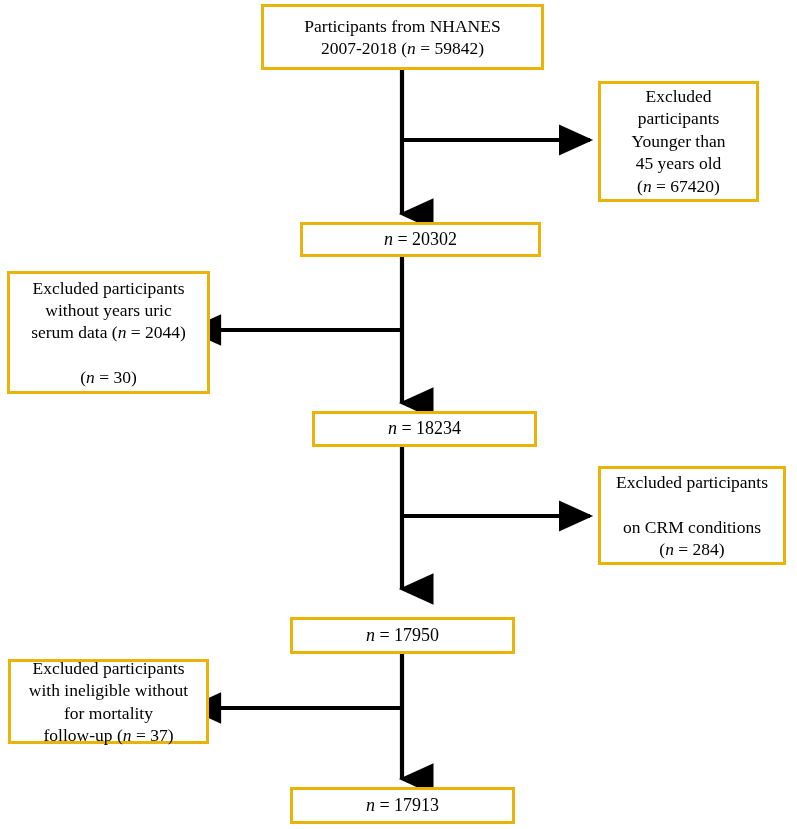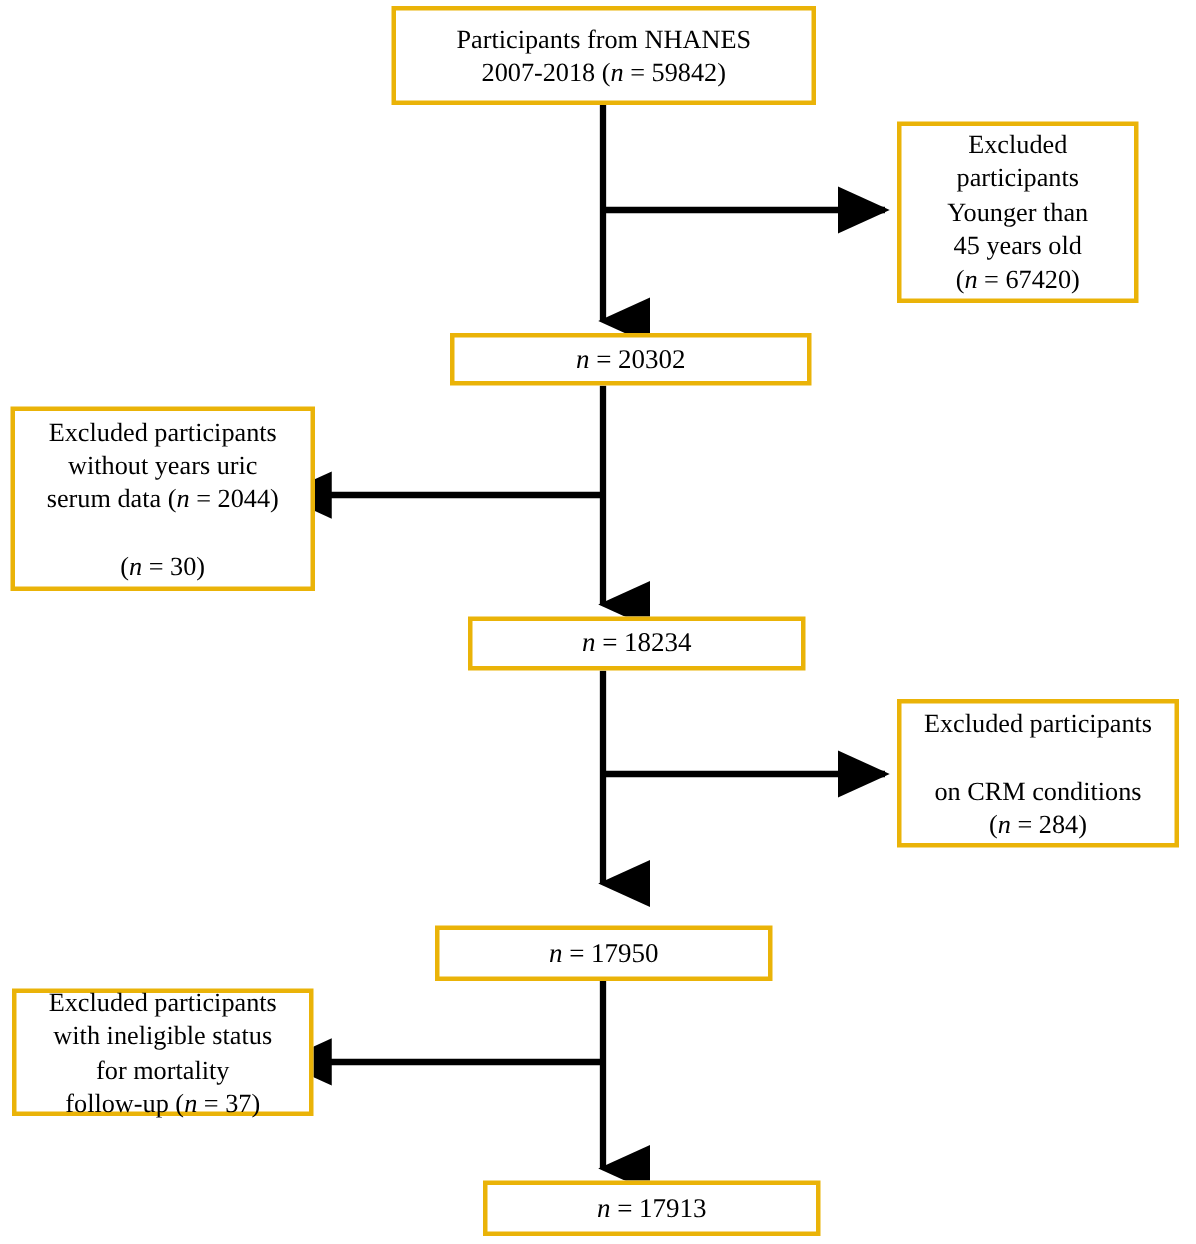--- a/index.html
+++ b/index.html
@@ -51,21 +51,21 @@
   }
   
   #node-start      { left: 261px; top: 4px;   width: 283px; height: 66px; }
   #node-age        { left: 598px; top: 81px;  width: 161px; height: 121px; align-items: flex-end; }
   #node-n20302     { left: 300px; top: 222px; width: 241px; height: 35px; }
   #node-uric       { left: 7px;   top: 271px; width: 203px; height: 123px; }
   #node-n18234     { left: 290px; top: 411px; width: 225px; height: 36px; margin-left: 22px; }
   #node-crm        { left: 598px; top: 466px; width: 188px; height: 99px; }
   #node-n17950     { left: 290px; top: 617px; width: 225px; height: 37px; }
   #node-mortality  { left: 8px;   top: 659px; width: 201px; height: 85px; }
-  #node-n17913     { left: 290px; top: 787px; width: 225px; height: 37px; margin-left: 32px; }
+  #node-n17913     { left: 290px; top: 787px; width: 225px; height: 37px; }
 </style>
 </head>
 <body>
 
 <div id="canvas">
 
   <svg class="flow-svg" viewBox="0 0 797 829">
     <defs>
       <marker id="ah-down" viewBox="0 0 12 12" refX="6" refY="10" markerWidth="9" markerHeight="9" orient="auto-start-reverse">
         <path d="M 1 0 L 6 11 L 11 0 Z" fill="#000"></path>
@@ -120,20 +120,20 @@
 
   <div class="node" id="node-crm">
     <span class="txt"><span>Excluded participants</span><br><br><span>on CRM conditions</span><br><span>(</span><i class="n">n</i><span> = 284)</span></span>
   </div>
 
   <div class="node node-count" id="node-n17950">
     <span class="txt"><i class="n">n</i><span> = 17950</span></span>
   </div>
 
   <div class="node" id="node-mortality">
-    <span class="txt"><span>Excluded participants</span><br><span>with ineligible status</span><br><span>for mortality</span><br><span>follow-up (</span><i class="n">n</i><span> = 37)</span></span>
+    <span class="txt"><span>Excluded participants</span><br><span>with ineligible without</span><br><span>for mortality</span><br><span>follow-up (</span><i class="n">n</i><span> = 37)</span></span>
   </div>
 
   <div class="node node-count" id="node-n17913">
     <span class="txt"><i class="n">n</i><span> = 17913</span></span>
   </div>
 
 </div>
 
 </body></html>

